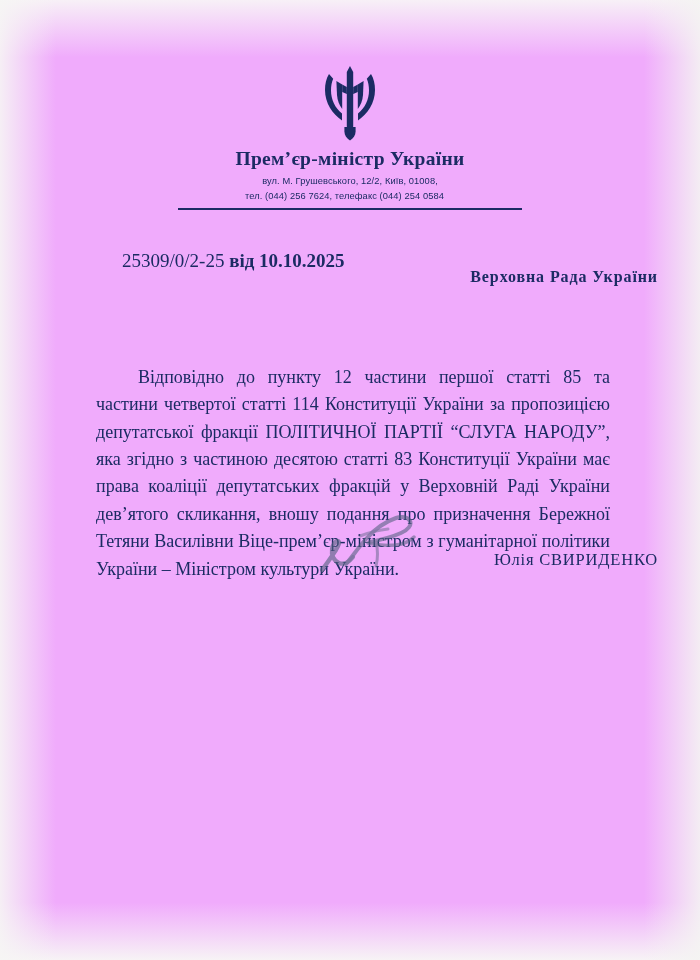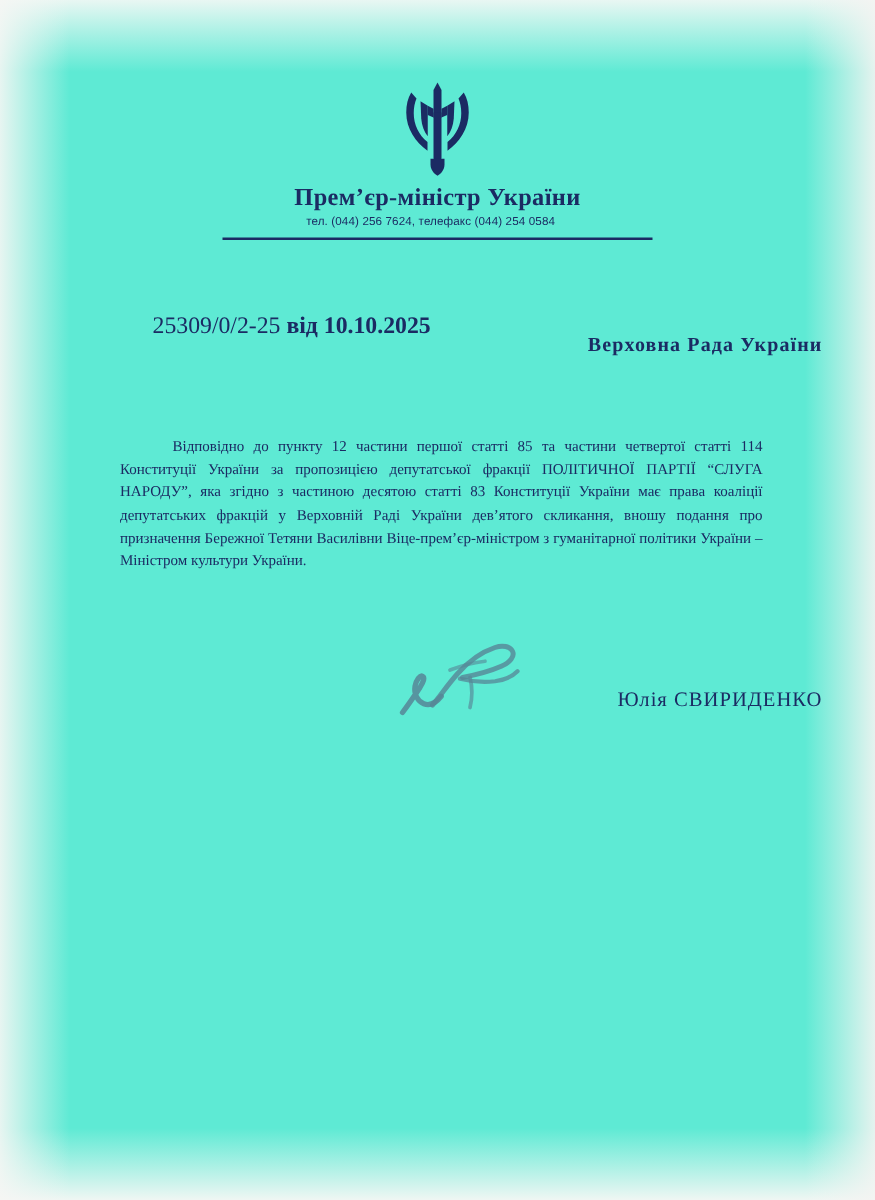--- a/index.html
+++ b/index.html
@@ -12,21 +12,21 @@
     height: 960px;
     position: relative;
     font-family: "Liberation Serif", serif;
     color: #1c2a5e;
     overflow: hidden;
   }
 
   .page {
     position: absolute;
     inset: 0;
-    background: #5eead4;
+    background: #f0abfc;
   }
 
   
   .paper-tint {
     position: absolute;
     inset: 0;
     background:
       linear-gradient(90deg, rgba(246,246,244,0.9) 0%, rgba(255,255,255,0) 8%, rgba(255,255,255,0) 92%, rgba(244,244,242,0.9) 100%),
       linear-gradient(180deg, rgba(248,248,246,0.9) 0%, rgba(255,255,255,0) 6%, rgba(255,255,255,0) 94%, rgba(247,247,245,0.95) 100%);
     pointer-events: none;
@@ -110,24 +110,24 @@
     font-size: 16px;
     font-weight: bold;
     letter-spacing: 0.9px;
     color: #1b2b63;
     white-space: nowrap;
   }
 
   
   .body-text {
     position: absolute;
-    top: 348px;
+    top: 364px;
     left: 96px;
     width: 514px;
-    font-size: 12px;
+    font-size: 18px;
     line-height: 1.52;
     text-align: justify;
     text-justify: inter-word;
     color: #1b2b63;
   }
   .body-text p { margin: 0; text-indent: 42px; }
 
   
   .signature-name {
     position: absolute;
@@ -165,20 +165,21 @@
         <path d="M49 10 C51.8 14.5 53 20 53 26 C53 39 45.5 50 36 56.5 L36 49.5 C43 44 47 35.5 47 26.5 C47 22 46.2 18 44.8 14.8 Z"></path>
         <path d="M14.4 17 L20.2 20.5 L20.2 45 C17.4 41.5 15.4 36.6 15 31 L14.4 17 Z"></path>
         <path d="M41.6 17 L35.8 20.5 L35.8 45 C38.6 41.5 40.6 36.6 41 31 L41.6 17 Z"></path>
         <path d="M20.2 20.5 L24.8 23 L24.8 30 L20.2 28 Z"></path>
         <path d="M35.8 20.5 L31.2 23 L31.2 30 L35.8 28 Z"></path>
         <path d="M22.4 63 L33.6 63 L33.6 67.5 C33.6 71.5 31.2 74.5 28 76.5 C24.8 74.5 22.4 71.5 22.4 67.5 Z"></path>
       </g>
     </svg>
 
     <h1 class="org-title">Прем’єр-міністр України</h1>
+    <p class="org-address">вул. М. Грушевського, 12/2, Київ, 01008,</p>
     <p class="org-contact">тел. (044) 256 7624, телефакс (044) 254 0584</p>
     <div class="rule"></div>
   </div>
 
   <div class="meta-row">
     <div class="doc-ref">
       <span class="ref-num">25309/0/2-25</span>
       <span class="ref-date-label">від</span>
       <span class="ref-date">10.10.2025</span>
     </div>

